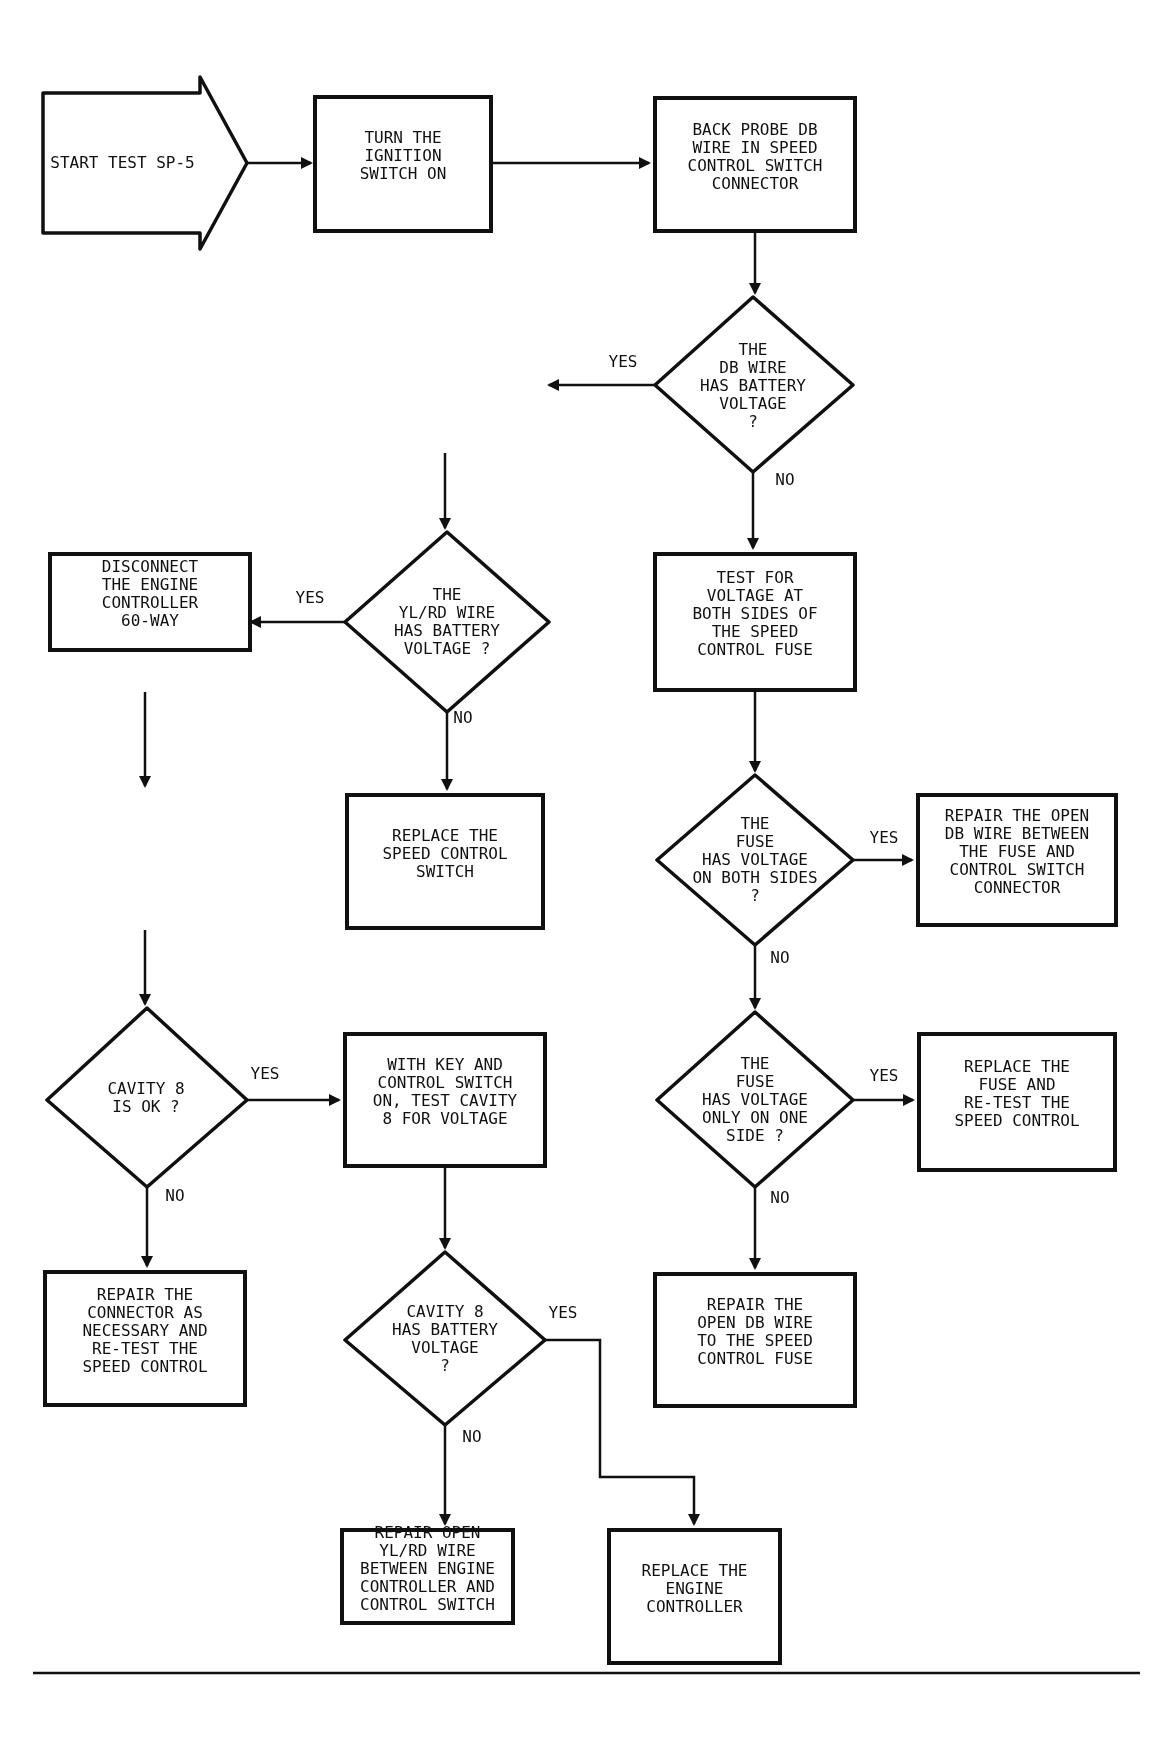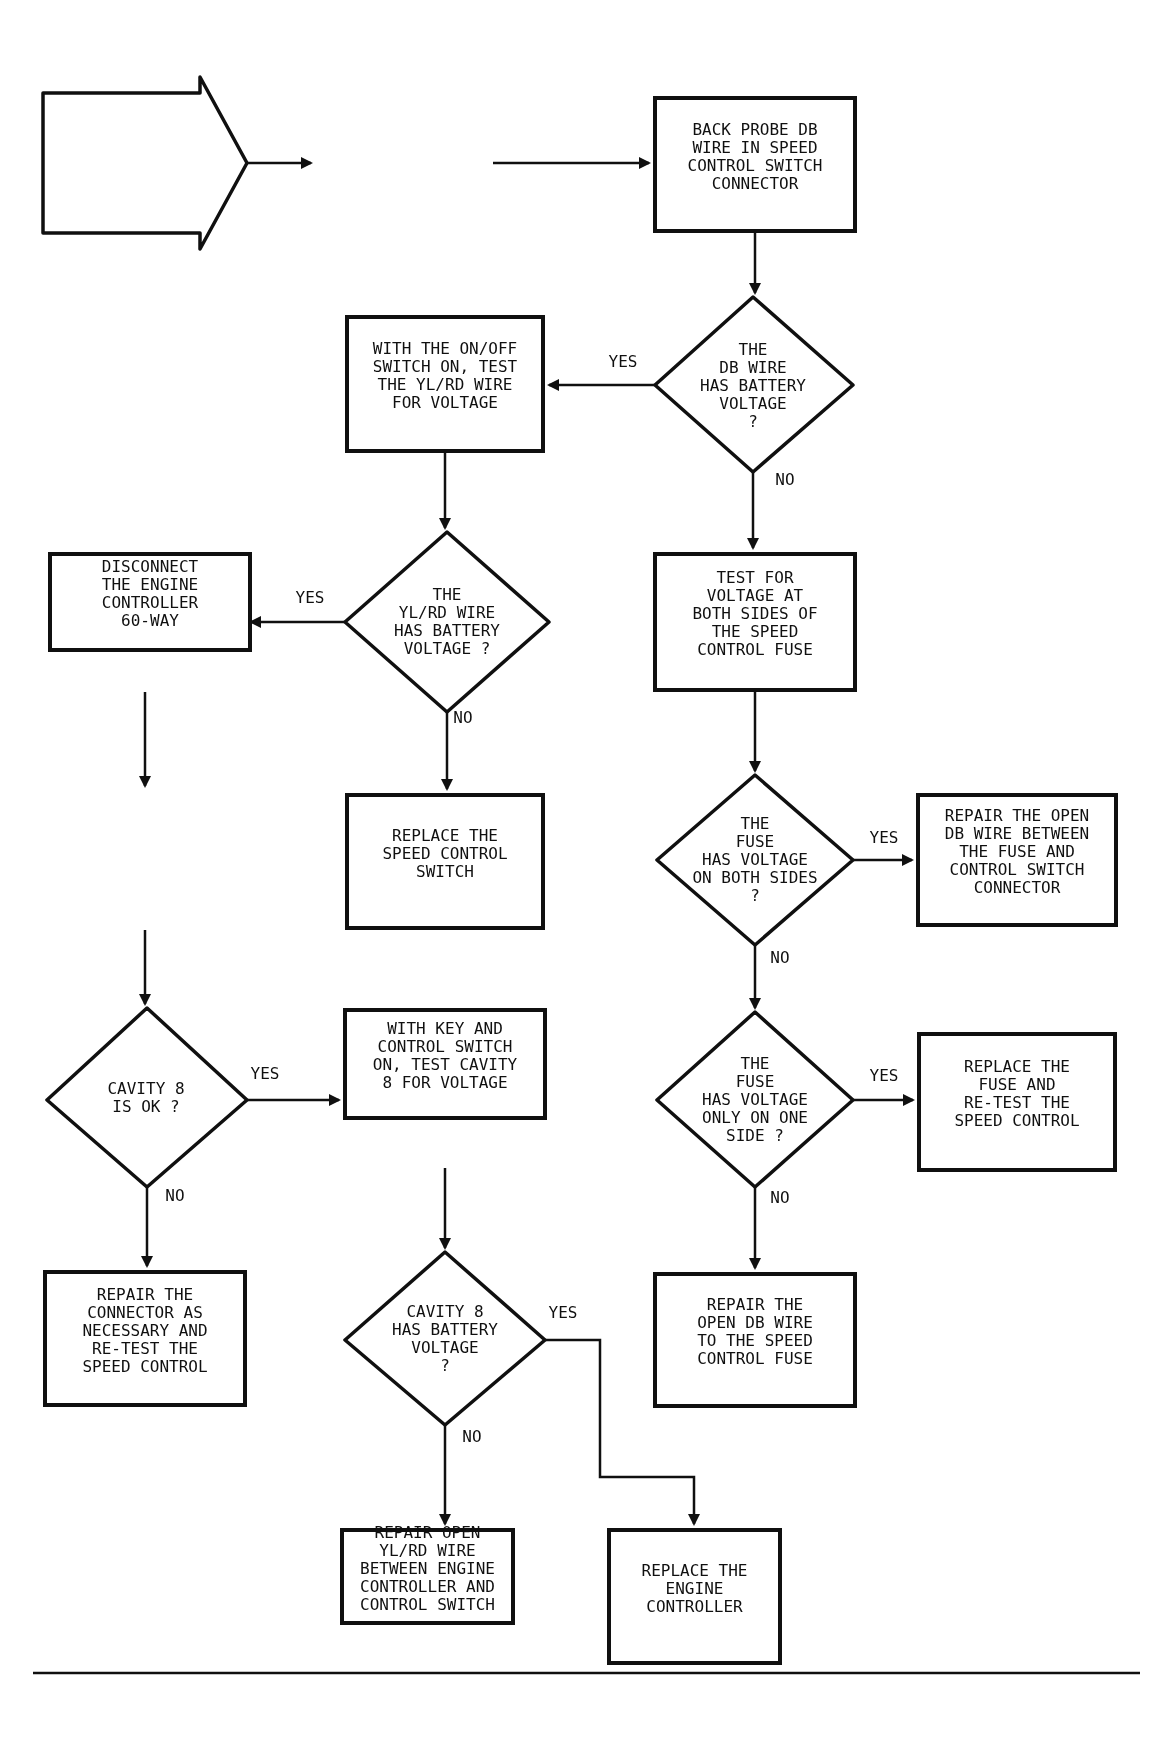--- a/index.html
+++ b/index.html
@@ -64,37 +64,37 @@
       <line x1="755" y1="692" x2="755" y2="771" marker-end="url(#ah)"></line>
       <line x1="853" y1="860" x2="912" y2="860" marker-end="url(#ah)"></line>
       <line x1="755" y1="945" x2="755" y2="1008" marker-end="url(#ah)"></line>
       <line x1="853" y1="1100" x2="913" y2="1100" marker-end="url(#ah)"></line>
       <line x1="755" y1="1187" x2="755" y2="1268" marker-end="url(#ah)"></line>
     </g>
 
     <line class="c" x1="33" y1="1673" x2="1140" y2="1673" stroke-width="2"></line>
   </svg>
 
+  <div class="node stext" style="left:45px;top:93px;width:155px;height:140px">START TEST SP-5</div>
 
+  <div class="node rect" style="left:313px;top:95px;width:180px;height:138px">TURN THE
+IGNITION
+SWITCH ON</div>
 
   <div class="node rect" style="left:653px;top:96px;width:204px;height:137px">BACK PROBE DB
 WIRE IN SPEED
 CONTROL SWITCH
 CONNECTOR</div>
 
   <div class="node dtext" style="left:673px;top:330px;width:160px;height:112px">THE
 DB WIRE
 HAS BATTERY
 VOLTAGE
 ?</div>
 
-  <div class="node rect" style="left:345px;top:315px;width:200px;height:138px">WITH THE ON/OFF
-SWITCH ON, TEST
-THE YL/RD WIRE
-FOR VOLTAGE</div>
 
   <div class="node dtext" style="left:367px;top:566px;width:160px;height:112px">THE
 YL/RD WIRE
 HAS BATTERY
 VOLTAGE ?</div>
 
   <div class="node rect" style="left:48px;top:552px;width:204px;height:100px">DISCONNECT
 THE ENGINE
 CONTROLLER
 60-WAY</div>
@@ -129,21 +129,21 @@
 SIDE ?</div>
 
   <div class="node rect" style="left:917px;top:1032px;width:200px;height:140px">REPLACE THE
 FUSE AND
 RE-TEST THE
 SPEED CONTROL</div>
 
   <div class="node dtext" style="left:66px;top:1042px;width:160px;height:112px">CAVITY 8
 IS OK ?</div>
 
-  <div class="node rect" style="left:343px;top:1008px;width:204px;height:112px">WITH KEY AND
+  <div class="node rect" style="left:343px;top:1032px;width:204px;height:136px">WITH KEY AND
 CONTROL SWITCH
 ON, TEST CAVITY
 8 FOR VOLTAGE</div>
 
   <div class="node rect" style="left:43px;top:1270px;width:204px;height:137px">REPAIR THE
 CONNECTOR AS
 NECESSARY AND
 RE-TEST THE
 SPEED CONTROL</div>
 

